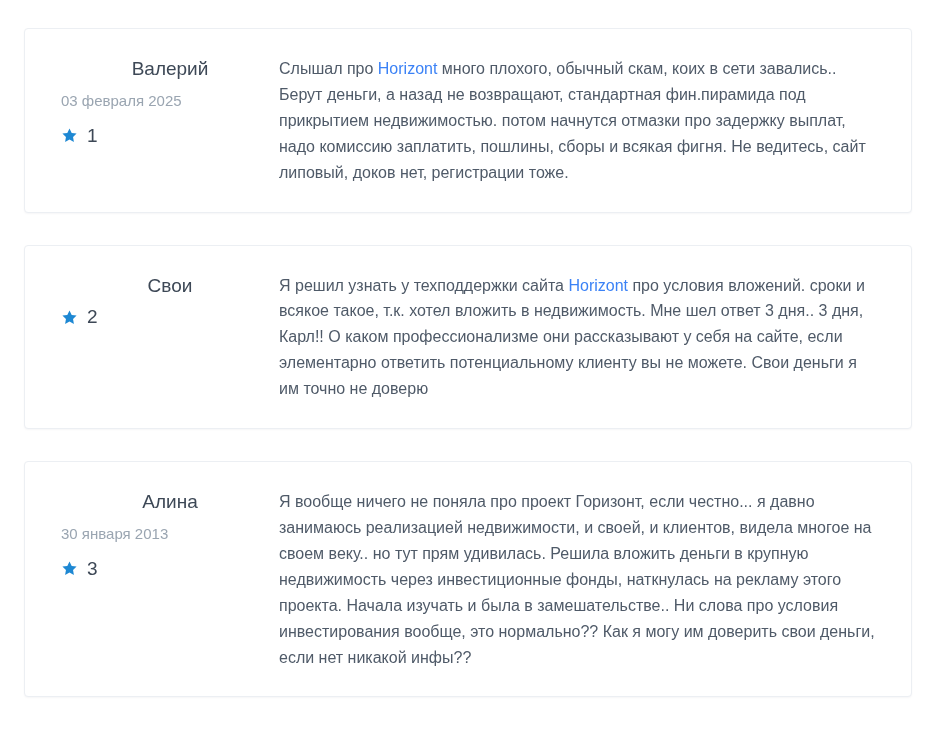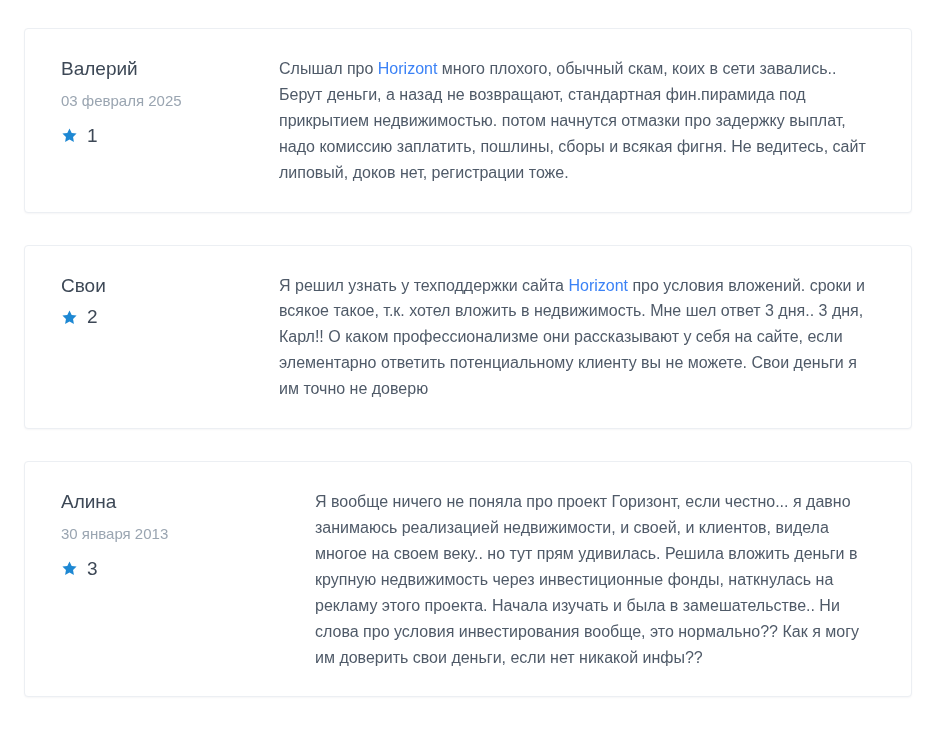--- a/index.html
+++ b/index.html
@@ -33,20 +33,21 @@
   .review-meta {
     width: 218px;
     flex: 0 0 218px;
     padding-top: 2px;
   }
   .review-author {
     font-size: 19px;
     color: #3d4856;
     line-height: 1.3;
     margin-bottom: 8px;
+    text-align: center;
   }
   .review-date {
     font-size: 15px;
     color: #9aa5b1;
     line-height: 1.4;
     margin-bottom: 14px;
   }
   .rating-row {
     display: flex;
     align-items: center;
@@ -67,21 +68,21 @@
     font-size: 16px;
     line-height: 1.62;
     color: #4f5a68;
     padding-top: 1px;
   }
   .brand {
     color: #3b82f6;
   }
   .card-1 { min-height: 170px; }
   .card-2 { min-height: 170px; }
-  .card-3 { min-height: 218px; gap: 36px; }
+  .card-3 { min-height: 218px; }
   .bottom-strip {
     height: 12px;
   }
 </style>
 </head>
 <body>
 
 <div class="reviews-page">
 
   <div class="review-card card-1">

